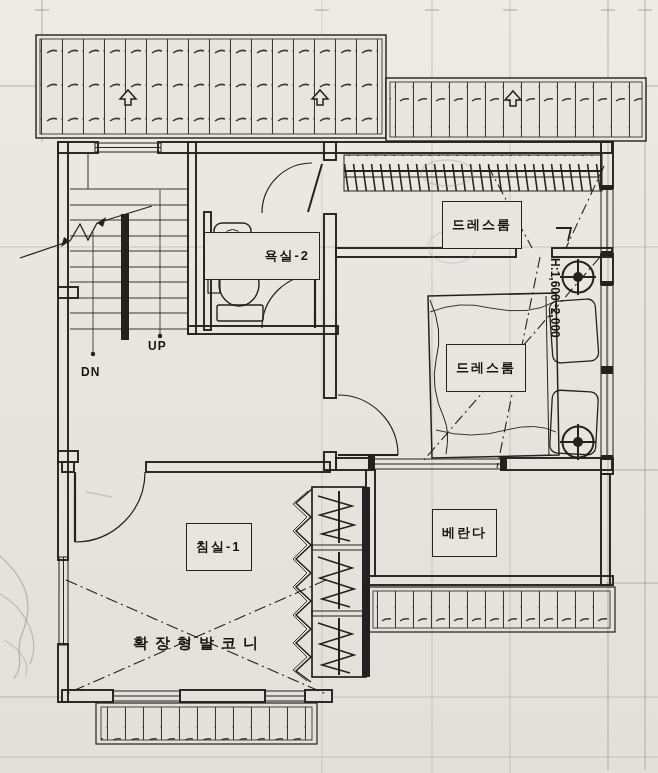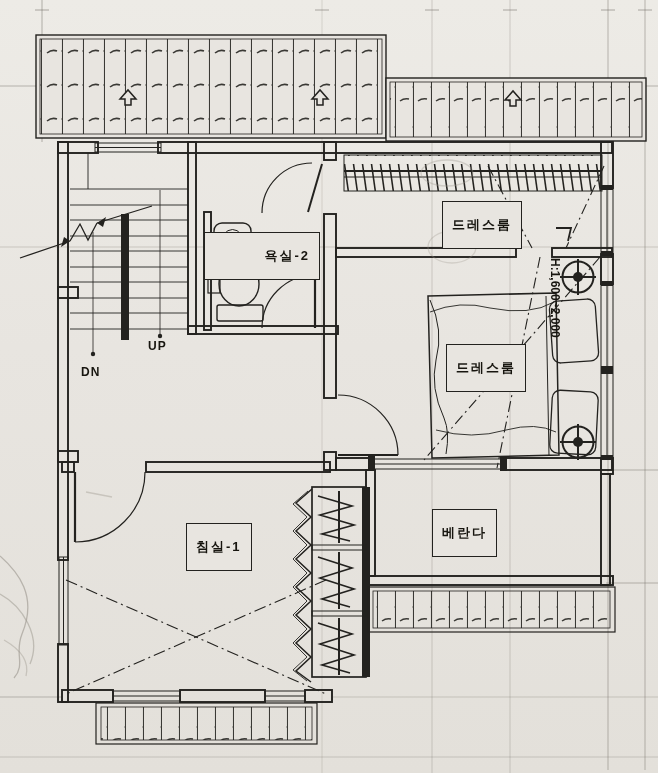--- a/index.html
+++ b/index.html
@@ -275,15 +275,16 @@
   </g>
 
   <text transform="translate(551,258) rotate(90)" x="0" y="0" font-family="Liberation Sans, sans-serif" font-size="12" font-weight="bold" fill="#17150f">H:1,600~2,000</text>
 </svg>
 
   <div class="lbl" style="left:442px;top:201px;">드레스룸</div>
   <div class="lbl wide" style="left:204px;top:232px;">욕실-2</div>
   <div class="lbl" style="left:446px;top:344px;">드레스룸</div>
   <div class="lbl" style="left:432px;top:509px;">베란다</div>
   <div class="lbl" style="left:163px;top:523px;margin-left:23px;">침실-1</div>
+  <div class="plain" style="left:133px;top:634px;">확장형발코니</div>
   <div class="stairlbl" style="left:148px;top:339px;">UP</div>
   <div class="stairlbl" style="left:81px;top:365px;">DN</div>
 </div>
 
 </body></html>

